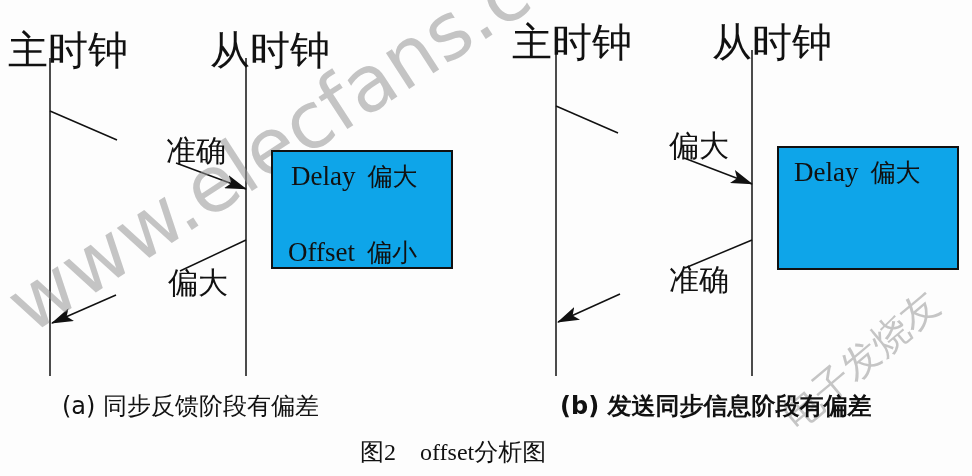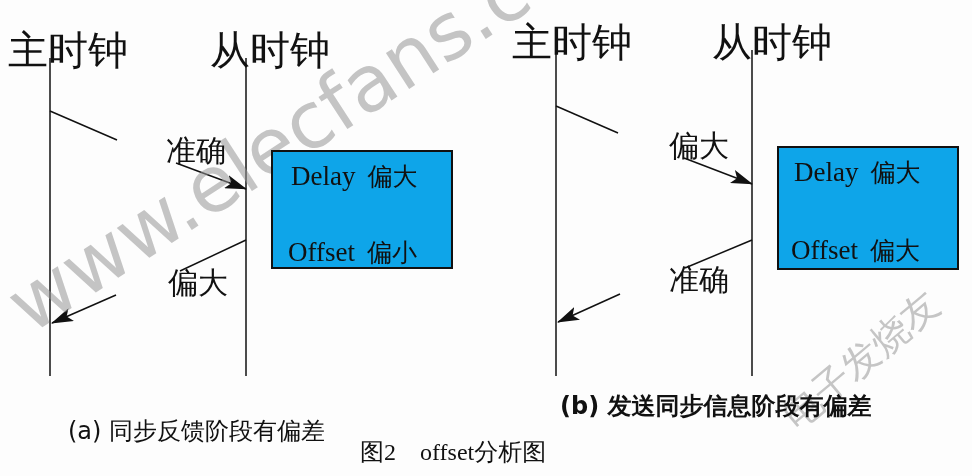--- a/index.html
+++ b/index.html
@@ -62,29 +62,26 @@
 <div class="txt lbl" style="left:119px; top:136px;">准确</div>
 <div class="txt lbl" style="left:121px; top:268px;">偏大</div>
 <div class="box" style="left:271px; top:150px; width:178px; height:115px;">
   <div class="boxline" style="left:18px; top:8px;">
     <span class="en">Delay</span><span class="cn">偏大</span>
   </div>
   <div class="boxline" style="left:15px; top:84px;">
     <span class="en">Offset</span><span class="cn">偏小</span>
   </div>
 </div>
-<div class="txt sub" style="left:68px; top:394px;margin-top:25px;">(a) 同步反馈阶段有偏差</div>
+<div class="txt sub" style="left:62px; top:394px;">(a) 同步反馈阶段有偏差</div>
 
 <div class="txt head" style="left:512px; top:22px;">主时钟</div>
 <div class="txt head" style="left:712px; top:22px;">从时钟</div>
 <div class="txt lbl" style="left:622px; top:131px;">偏大</div>
 <div class="txt lbl" style="left:622px; top:265px;">准确</div>
 <div class="box" style="left:777px; top:146px; width:178px; height:120px;">
   <div class="boxline" style="left:15px; top:8px;">
     <span class="en">Delay</span><span class="cn">偏大</span>
   </div>
-  <div class="boxline" style="left:12px; top:86px;">
-    <span class="en">Offset</span><span class="cn">偏大</span>
-  </div>
 </div>
 <div class="txt sub" style="left:560px; top:394px;font-weight:bold;">(b) 发送同步信息阶段有偏差</div>
 
 <div class="txt cap" style="left:360px; top:440px;">图2　offset分析图</div>
 
 </body></html>

